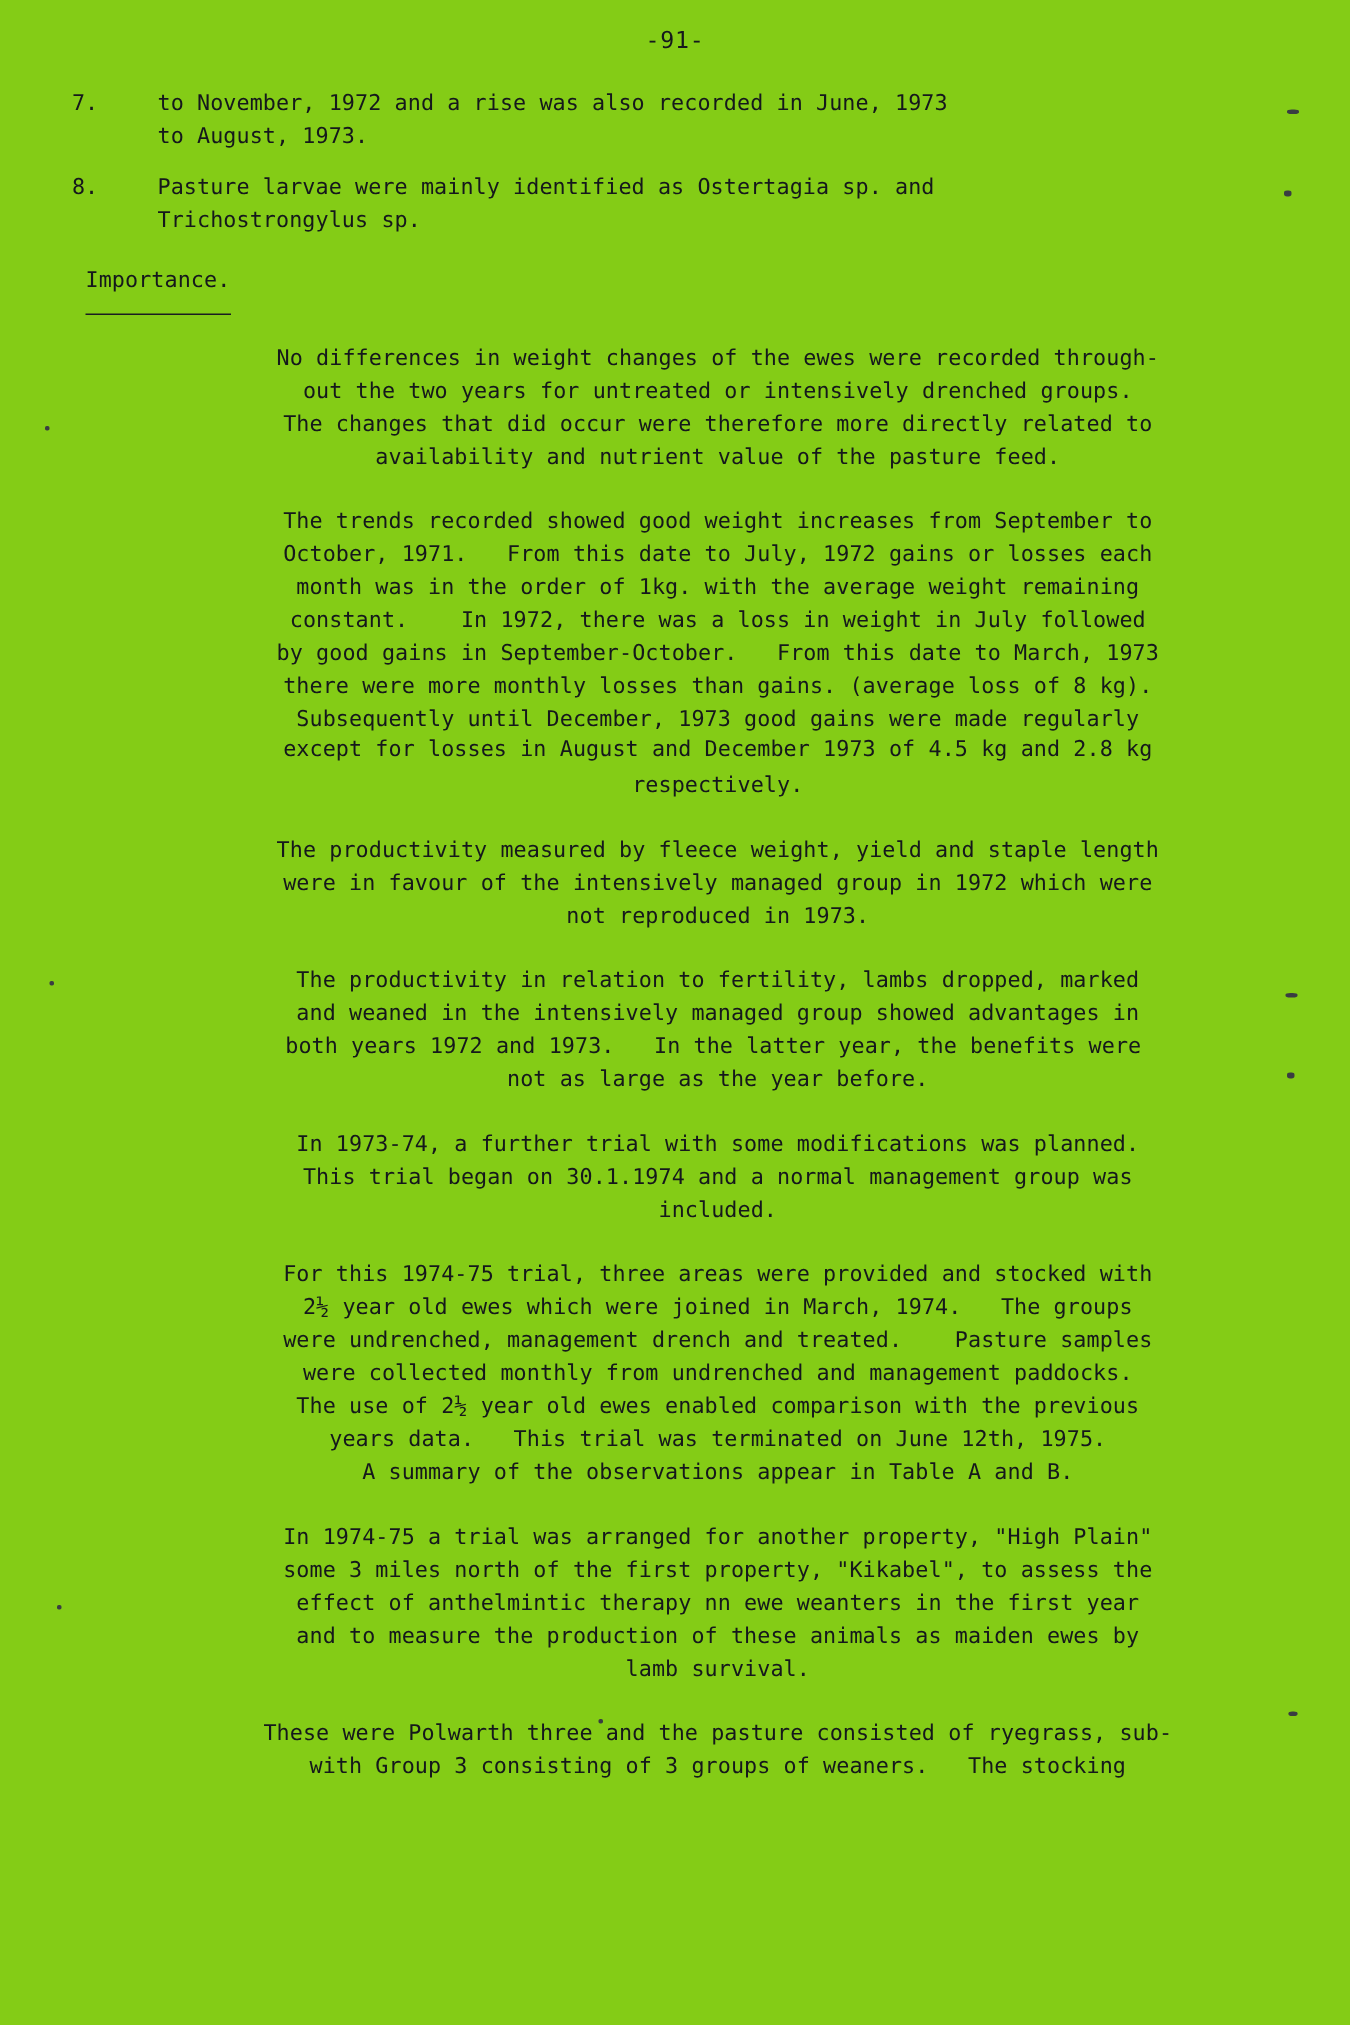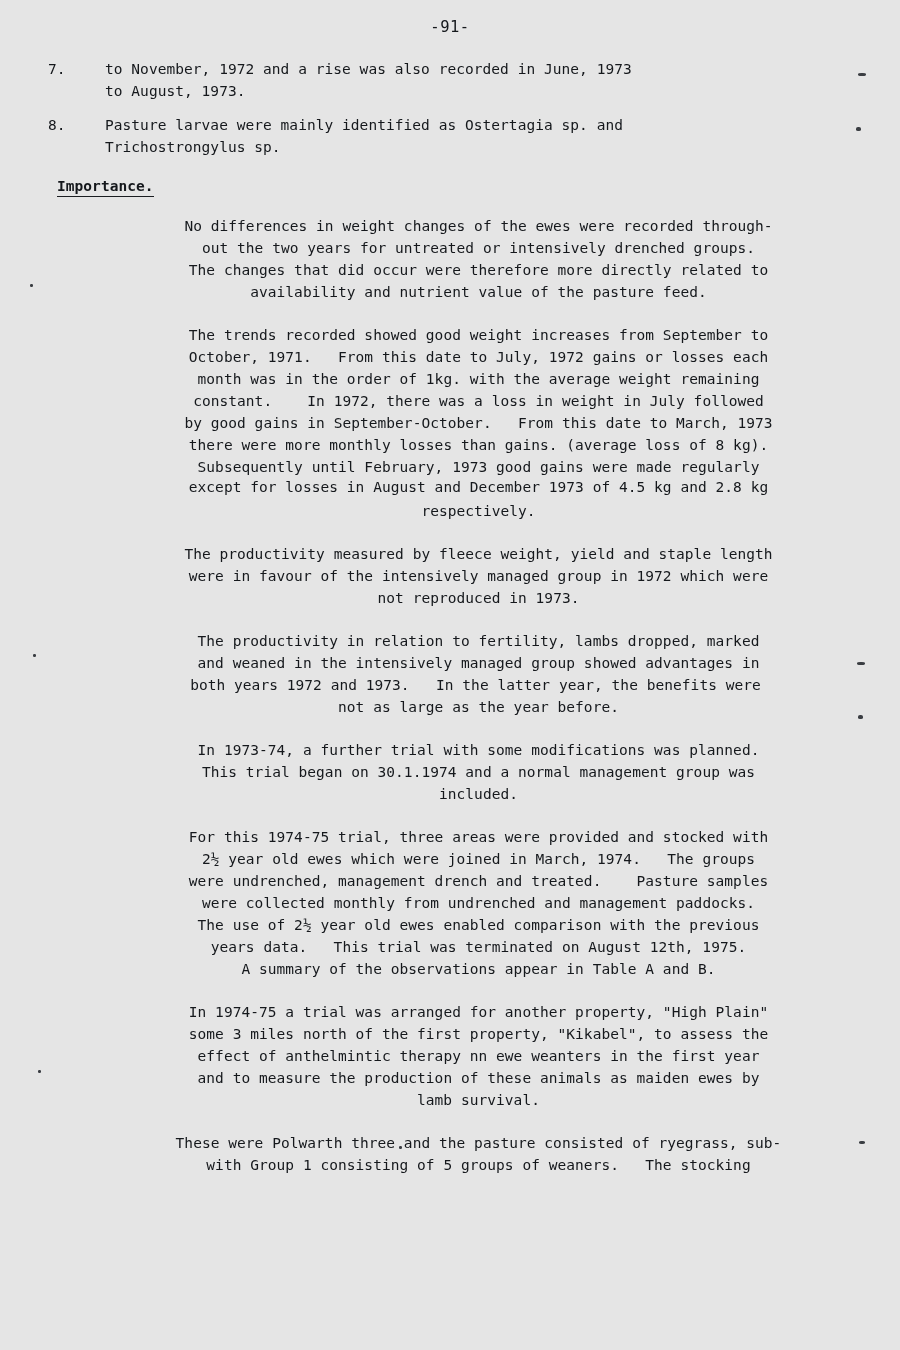--- a/index.html
+++ b/index.html
@@ -4,21 +4,21 @@
 <style>
   html, body {
     margin: 0;
     padding: 0;
     background: #ffffff;
   }
   .page {
     position: relative;
     width: 900px;
     height: 1350px;
-    background: #e5e5e5;
+    background: #84cc16;
     overflow: hidden;
     font-family: "DejaVu Sans Mono", "Liberation Mono", monospace;
     color: #15181c;
   }
 
   
   .page-number {
     position: absolute;
     top: 18px;
     left: 0;
@@ -63,23 +63,22 @@
 
   
   .heading {
     margin-left: 57px;
     margin-bottom: 18px;
     margin-top: 4px;
   }
   .heading .line {
     display: inline-block;
     border-bottom: 1.5px solid #1a1d21;
-    padding-bottom: 0px;
+    padding-bottom: 12px;
     line-height: 20px;
-    font-weight: bold;
   }
 
   
   .outdent { margin-left: -6px; }
 
   
   .raised { position: relative; top: -2px; }
 
   
   .speck {
@@ -120,21 +119,21 @@
       <div class="line">availability and nutrient value of the pasture feed.</div>
     </div>
 
     <div class="para">
       <div class="line">The trends recorded showed good weight increases from September to</div>
       <div class="line">October, 1971.   From this date to July, 1972 gains or losses each</div>
       <div class="line">month was in the order of 1kg. with the average weight remaining</div>
       <div class="line">constant.    In 1972, there was a loss in weight in July followed</div>
       <div class="line">by good gains in September-October.   From this date to March, 1973</div>
       <div class="line">there were more monthly losses than gains. (average loss of 8 kg).</div>
-      <div class="line">Subsequently until February, 1973 good gains were made regularly</div>
+      <div class="line">Subsequently until December, 1973 good gains were made regularly</div>
       <div class="line raised">except for losses in August and December 1973 of 4.5 kg and 2.8 kg</div>
       <div class="line">respectively.</div>
     </div>
 
     <div class="para">
       <div class="line">The productivity measured by fleece weight, yield and staple length</div>
       <div class="line">were in favour of the intensively managed group in 1972 which were</div>
       <div class="line">not reproduced in 1973.</div>
     </div>
 
@@ -150,35 +149,35 @@
       <div class="line">This trial began on 30.1.1974 and a normal management group was</div>
       <div class="line">included.</div>
     </div>
 
     <div class="para">
       <div class="line">For this 1974-75 trial, three areas were provided and stocked with</div>
       <div class="line">2½ year old ewes which were joined in March, 1974.   The groups</div>
       <div class="line">were undrenched, management drench and treated.    Pasture samples</div>
       <div class="line">were collected monthly from undrenched and management paddocks.</div>
       <div class="line">The use of 2½ year old ewes enabled comparison with the previous</div>
-      <div class="line">years data.   This trial was terminated on August 12th, 1975.</div>
+      <div class="line">years data.   This trial was terminated on June 12th, 1975.</div>
       <div class="line">A summary of the observations appear in Table A and B.</div>
     </div>
 
     <div class="para">
       <div class="line">In 1974-75 a trial was arranged for another property, "High Plain"</div>
       <div class="line">some 3 miles north of the first property, "Kikabel", to assess the</div>
       <div class="line">effect of anthelmintic therapy nn ewe weanters in the first year</div>
       <div class="line">and to measure the production of these animals as maiden ewes by</div>
       <div class="line">lamb survival.</div>
     </div>
 
     <div class="para">
       <div class="line">These were Polwarth three and the pasture consisted of ryegrass, sub-</div>
-      <div class="line">with Group 1 consisting of 5 groups of weaners.   The stocking</div>
+      <div class="line">with Group 3 consisting of 3 groups of weaners.   The stocking</div>
     </div>
 
   </div>
 
   <div class="speck" style="left:858px; top:73px; width:8px; height:3px;"></div>
   <div class="speck" style="left:856px; top:127px; width:5px; height:4px;"></div>
   <div class="speck" style="left:857px; top:662px; width:8px; height:3px;"></div>
   <div class="speck" style="left:858px; top:715px; width:5px; height:4px;"></div>
   <div class="speck" style="left:859px; top:1141px; width:6px; height:3px;"></div>
   <div class="speck" style="left:38px; top:1070px; width:3px; height:3px;"></div>

